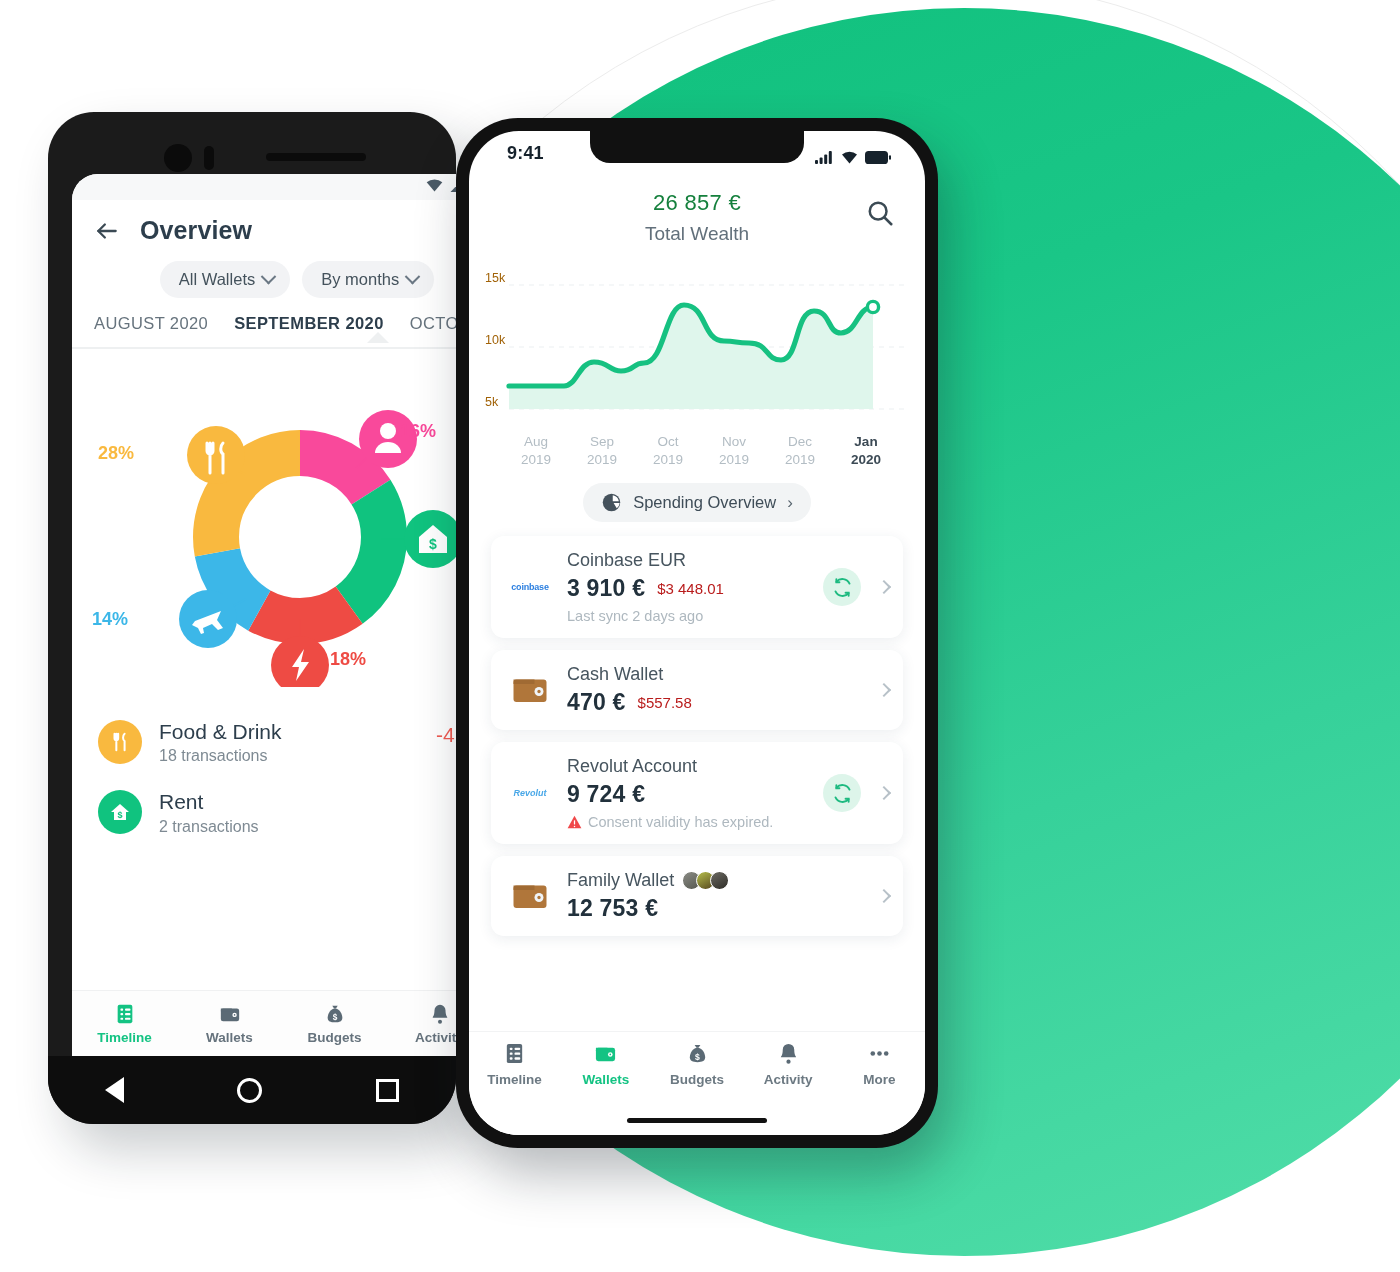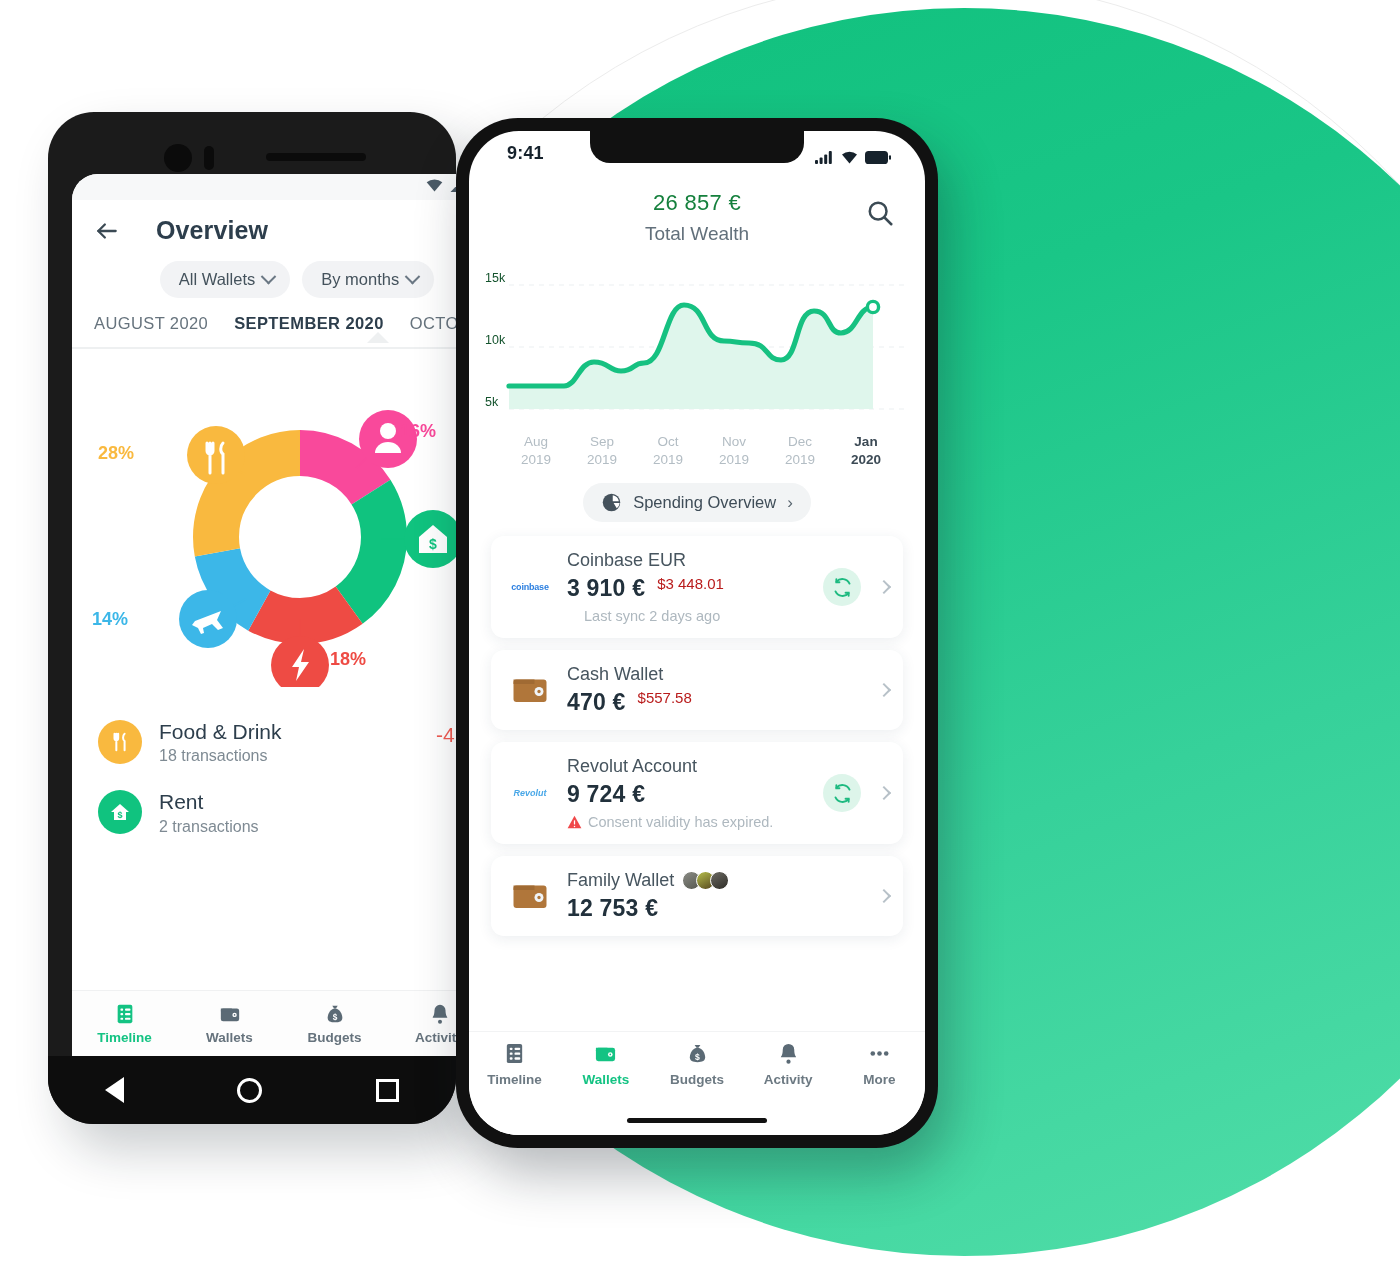--- a/index.html
+++ b/index.html
@@ -48,21 +48,21 @@
     background: #ffffff;
     border-top-left-radius: 26px;
     overflow: hidden;
   }
   .and-status {
     height: 26px; background:#f7f8f9;
     display:flex; align-items:center; justify-content:flex-end;
     padding-right: 28px; gap:7px;
   }
   .and-appbar { padding: 14px 0 0 0; background:#fff; }
-  .and-titlerow { display:flex; align-items:center; gap:36px; padding: 2px 0 0 22px; }
+  .and-titlerow { display:flex; align-items:center; gap:20px; padding: 2px 0 0 22px; }
   .back-arrow { width:26px; height:26px; color:#3b4a54; }
   .and-title { font-size: 25px; font-weight: 700; color:#2d3e4c; letter-spacing:.1px; }
   .chips { display:flex; gap:12px; justify-content:center; margin-top:16px; padding-left:30px;}
   .chip {
     background:#f2f3f5; border-radius:22px;
     padding: 9px 16px 9px 19px;
     display:flex; align-items:center; gap:8px;
     font-size:16.5px; color:#44525c;
   }
   .chev { width:11px; height:11px; border-right:2.2px solid #6b7884; border-bottom:2.2px solid #6b7884; transform: rotate(45deg) translate(-2px,-2px); }
@@ -129,42 +129,42 @@
   .ios-status { display:flex; justify-content:space-between; padding: 12px 34px 0 38px; }
   .ios-time { font-size:18px; font-weight:700; color:#16222c; letter-spacing:.2px;}
   .ios-ind { display:flex; align-items:flex-end; gap:7px; }
 
   .wealth { text-align:center; margin-top: 26px; position:relative; }
   .wealth-amt { font-size:22px; font-weight:400; color:#15803d; letter-spacing:.3px;}
   .wealth-sub { font-size:19px; color:#62707b; margin-top:7px;}
   .search-btn { position:absolute; right:28px; top:8px; width:34px; height:34px; color:#3b4a54;}
 
   .chart-box { position:relative; margin-top: 22px; height:160px; }
-  .ylab { position:absolute; left:16px; font-size:12.5px; color:#14532d; }
+  .ylab { position:absolute; left:16px; font-size:12.5px; color:#a16207; }
   .months-axis { display:flex; margin-top:6px; padding: 0 26px 0 34px; }
   .mx { flex:1; text-align:center; font-size:13.5px; line-height:1.35; color:#b3bdc4;}
   .mx.cur { color:#3c4a55; font-weight:700; }
 
   .spend-btn {
     margin: 14px auto 0; width:fit-content;
     background:#f2f4f5; border-radius:20px;
     padding: 9px 18px; display:flex; align-items:center; gap:11px;
     font-size:16.5px; color:#3f4d58;
   }
   .ios-cards { padding: 14px 22px 0 22px; display:flex; flex-direction:column; gap:12px;}
   .wcard {
     background:#fff; border-radius:13px;
     box-shadow: 0 3px 14px rgba(40,60,80,.085);
     padding: 14px 14px 14px 16px;
     display:flex; align-items:center; gap:14px; position:relative;
   }
   .wlogo { width:46px; flex:0 0 auto; display:flex; align-items:center; justify-content:center; }
   .wmain { flex:1; min-width:0; }
   .wname { font-size:18px; color:#47555f; display:flex; align-items:center; gap:6px;}
-  .wamt-row { display:flex; align-items:flex-start; gap:12px; margin-top:4px;}
+  .wamt-row { display:flex; align-items:center; gap:12px; margin-top:4px;}
   .wamt { font-size:23px; font-weight:700; color:#22313c; letter-spacing:.2px;}
   .wsec { font-size:15px; color:#b91c1c; }
   .wsync { font-size:14.5px; color:#aeb8bf; margin-top:6px;}
   .wwarn { font-size:14.5px; color:#aeb8bf; margin-top:6px; display:flex; align-items:center; gap:6px;}
   .sync-circle { width:38px;height:38px;border-radius:50%;background:#ddf5ea; display:flex;align-items:center;justify-content:center; flex:0 0 auto;}
   .row-chev { width:10px;height:10px; border-right:2.4px solid #b7c1c8; border-top:2.4px solid #b7c1c8; transform:rotate(45deg); flex:0 0 auto; margin-left:4px;}
   .avatars { display:flex; }
   .av { width:19px;height:19px;border-radius:50%;border:1.6px solid #fff; margin-left:-5px; }
   .av:first-child{margin-left:2px;}
 
@@ -444,21 +444,21 @@
         <div class="wcard">
           <span class="wlogo">
             <span style="font-size:9px;font-weight:700;color:#2b7fe0;letter-spacing:-.2px;">coinbase</span>
           </span>
           <span class="wmain">
             <span class="wname">Coinbase EUR</span>
             <span class="wamt-row">
               <span class="wamt">3 910 €</span>
               <span class="wsec">$3 448.01</span>
             </span>
-            <span class="wsync" style="display:block;margin-left:17px;">Last sync 2 days ago</span>
+            <span class="wsync" style="display:block;">Last sync 2 days ago</span>
           </span>
           <span class="sync-circle">
             <svg width="21" height="21" viewBox="0 0 24 24" fill="none" stroke="#1dba80" stroke-width="2.2" stroke-linecap="round">
               <path d="M20 7.5A9 9 0 005 5.5"></path>
                 <path d="M4 16.5A9 9 0 0019 18.5"></path>
               <path d="M5 2.5v3.5h3.5"></path>
                 <path d="M19 21.5V18h-3.5"></path>
             </svg>
           </span>
           <span class="row-chev"></span>

